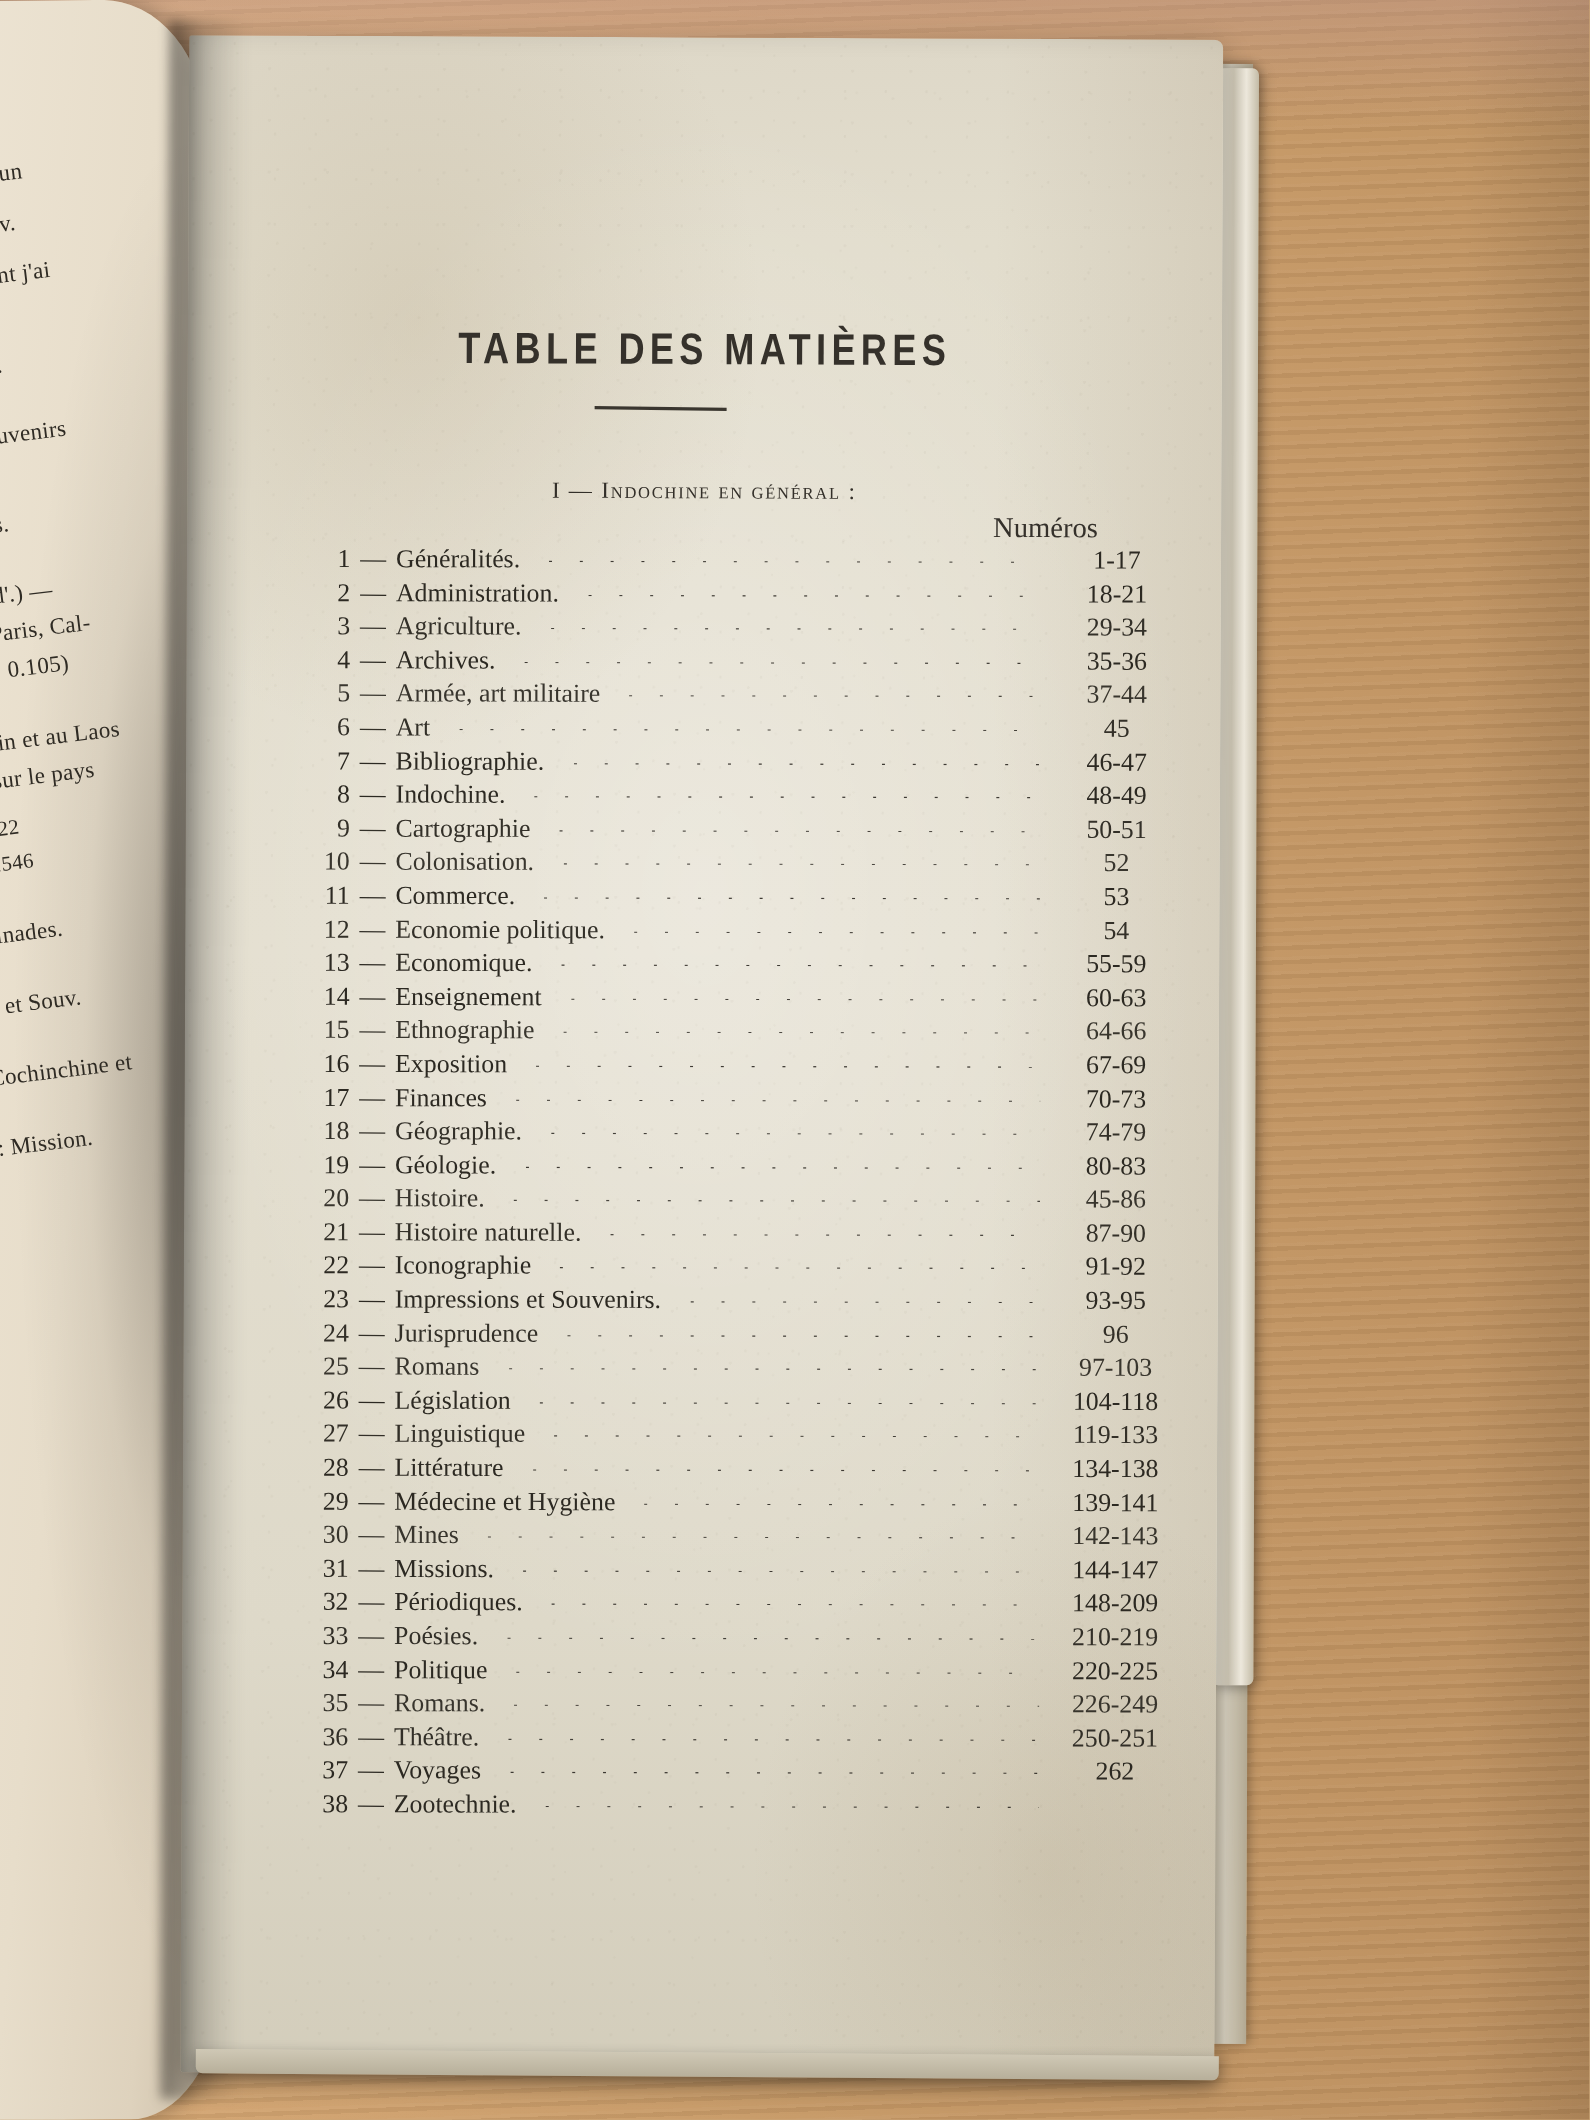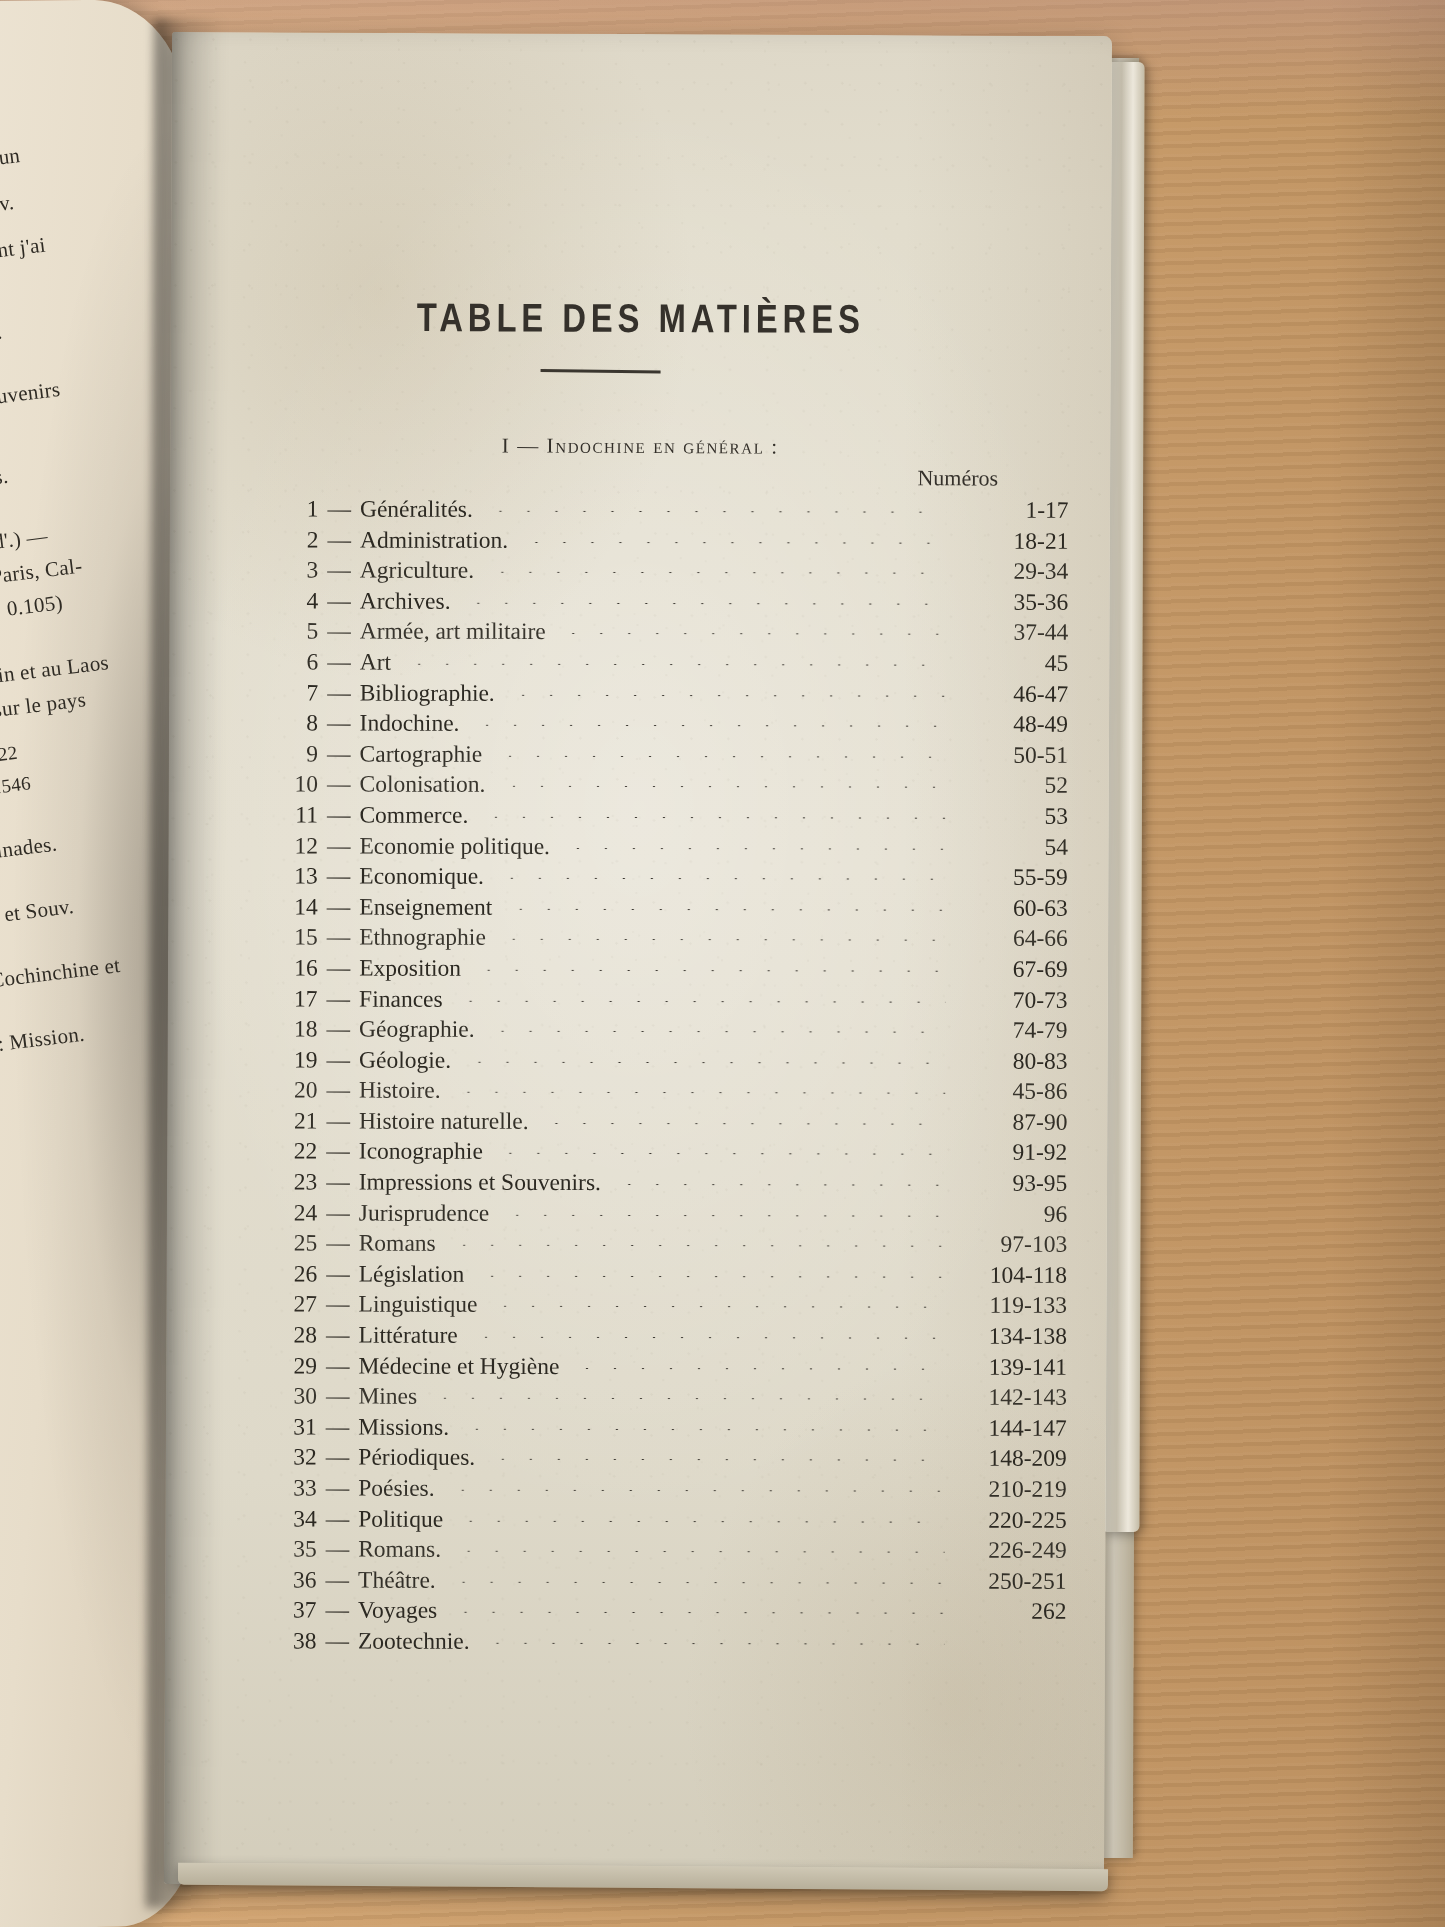--- a/index.html
+++ b/index.html
@@ -131,21 +131,21 @@
   #section-head{
     position:absolute;left:0;top:400px;width:940px;
     text-align:center;
     font-size:21px;
     font-variant:small-caps;
     letter-spacing:1.6px;
     color:#332f29;
   }
   #numeros{
     position:absolute;right:112px;top:430px;
-    font-size:22px;
+    font-size:26px;
     color:#35312b;
   }
 
   #toc{
     position:absolute;left:110px;top:462px;width:790px;
   }
   .toc-row{
     display:flex;align-items:baseline;
     height:30.6px;
     font-size:23.5px;
@@ -163,21 +163,21 @@
     margin:0 10px 0 14px;
     position:relative;top:-5px;
     height:1px;
     background-image:radial-gradient(circle, #35312b 0 1.4px, transparent 1.6px);
     background-size:28px 4px;
     background-position:left center;
     background-repeat:repeat-x;
     opacity:.95;
   }
   .toc-pages{
-    flex:0 0 auto;width:106px;text-align:right;padding-left:6px;
+    flex:0 0 auto;width:106px;text-align:center;padding-left:6px;
   }
 
   
   .toc-row:nth-child(3n){opacity:.96;}
   .toc-row:nth-child(5n){opacity:.93;}
   #toc{transform:rotate(-0.15deg);}
 
   
   #bottom-edge{
     position:absolute;left:178px;top:1866px;width:930px;height:22px;

